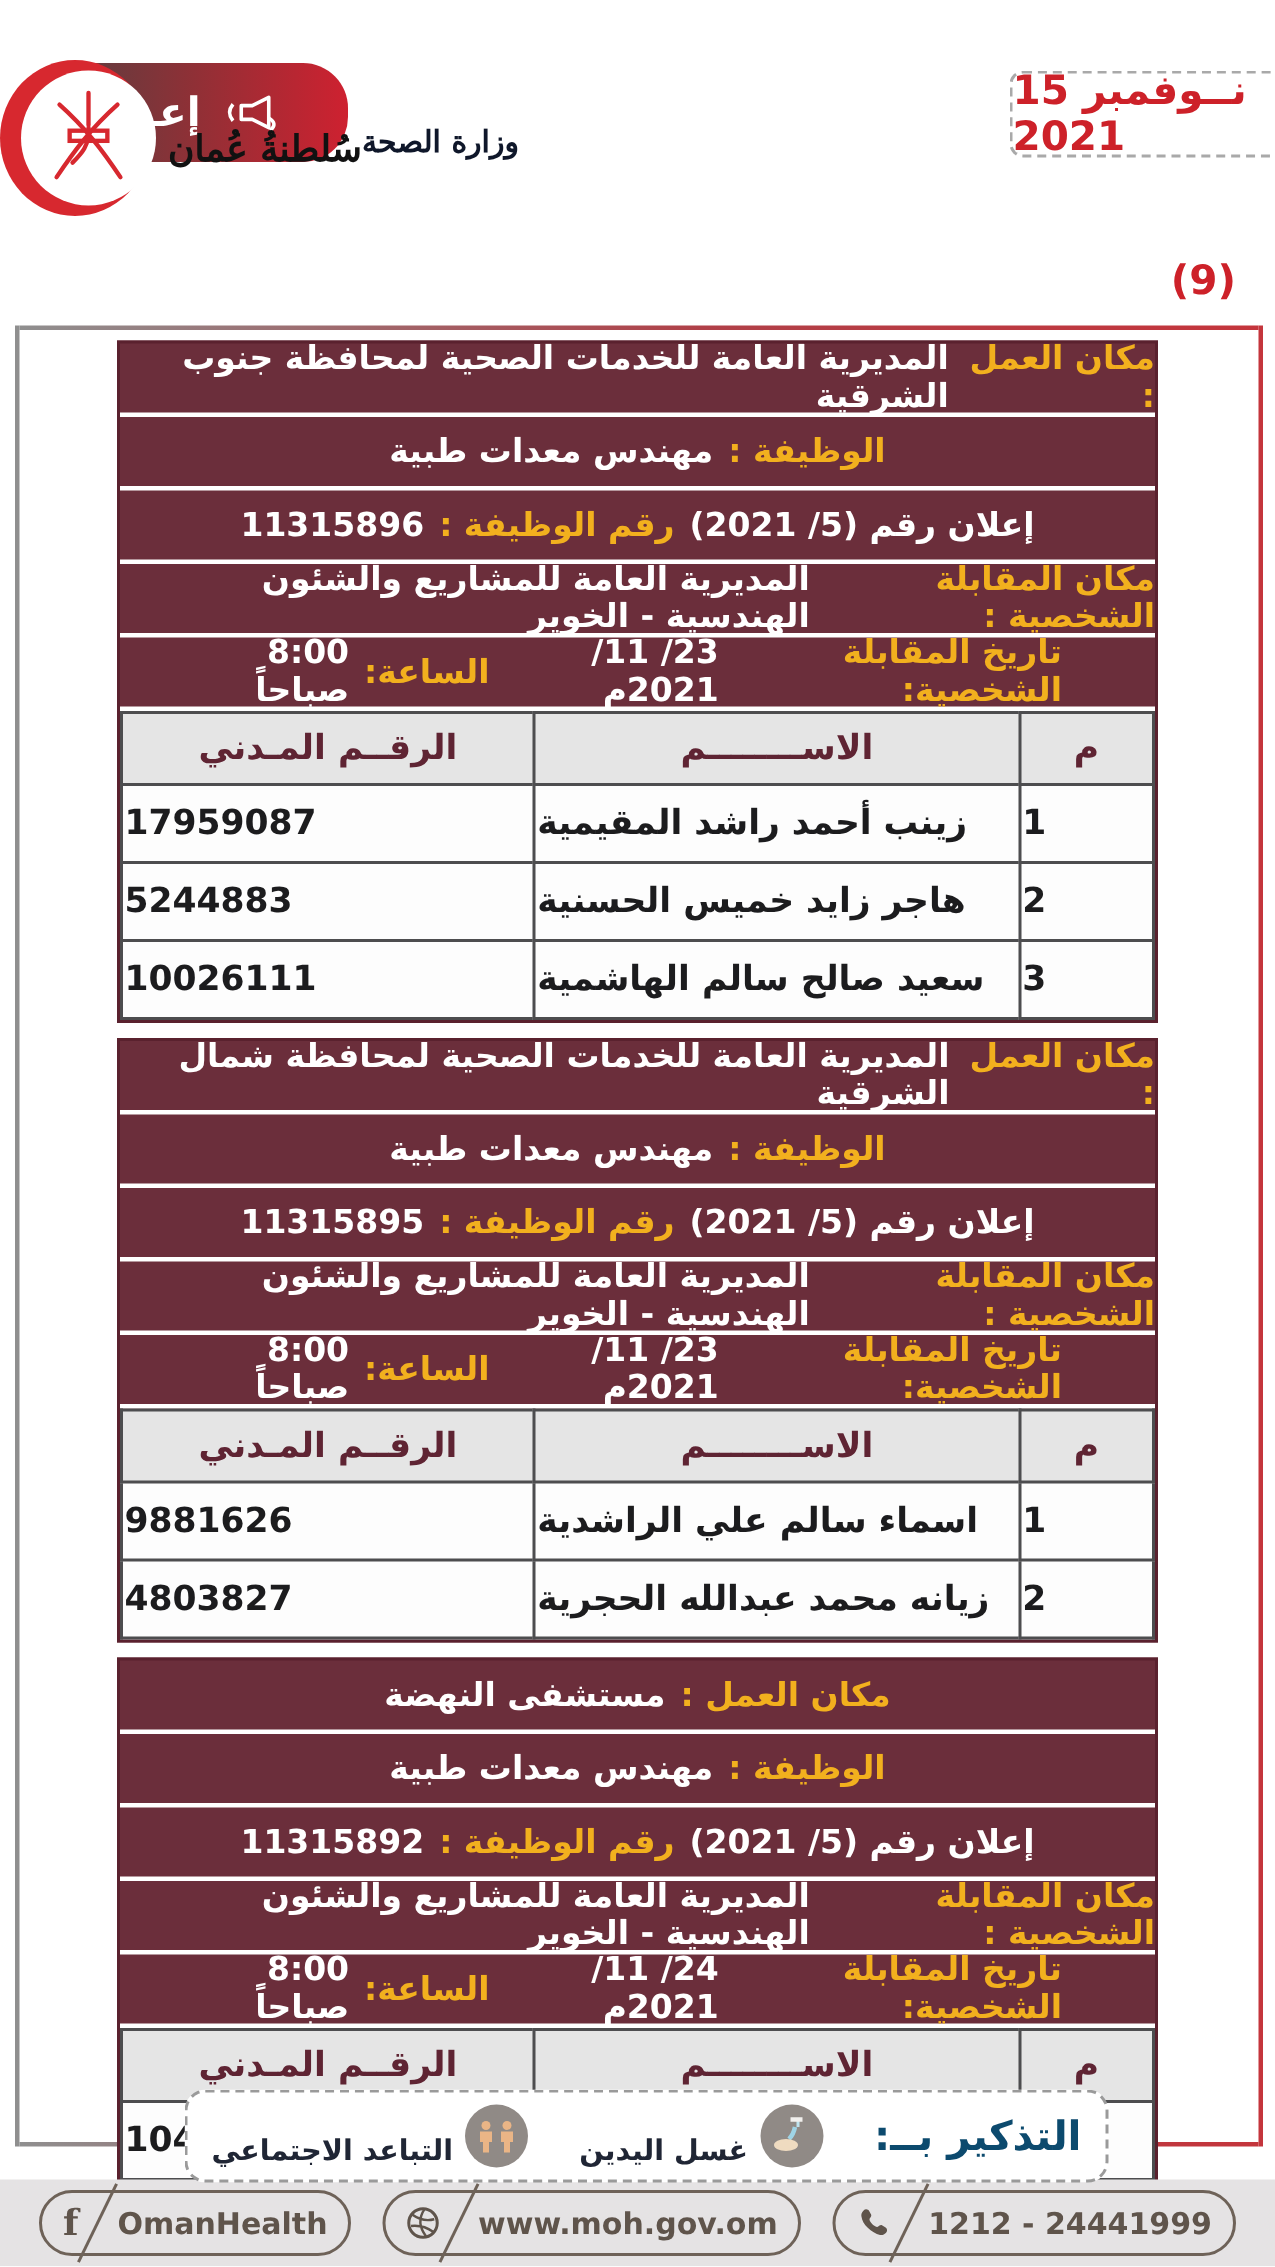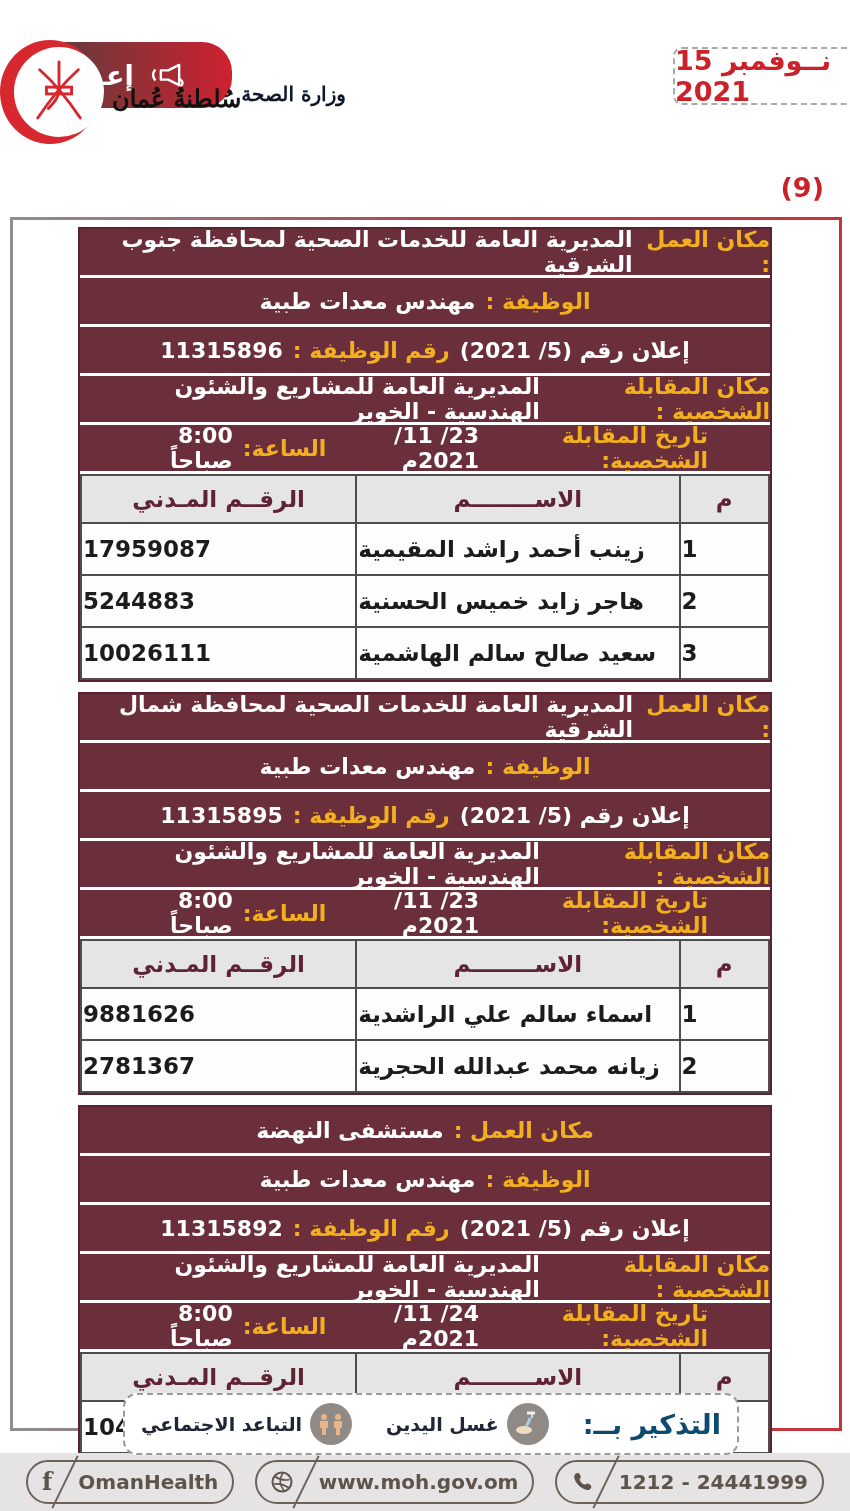--- a/index.html
+++ b/index.html
@@ -49,21 +49,21 @@
   table.roster th{background:#e5e5e5;color:#5f2433;font-size:23px;font-weight:700;height:44px;
     border:2px solid #4d4d4f;}
   table.roster td{background:#fdfdfd;color:#1c1c1e;font-size:23px;font-weight:700;height:48px;
     text-align:left;border:2px solid #4d4d4f;}
 
   
   .reminder{position:absolute;left:123px;top:1393px;width:616px;height:62px;background:#fff;
     border:2px dashed #9a9a9a;border-radius:14px;display:flex;direction:rtl;align-items:center;
     justify-content:space-between;padding:0 16px;box-sizing:border-box;z-index:3;}
   .reminder .title{color:#0c4a6e;font-size:27px;font-weight:700;}
-  .ritem{display:flex;align-items:center;gap:8px;direction:rtl;}
+  .ritem{display:flex;align-items:flex-end;gap:8px;direction:rtl;}
   .ritem .circ{width:42px;height:42px;border-radius:50%;background:#908a86;display:flex;
     align-items:center;justify-content:center;overflow:hidden;}
   .ritem .rlabel{color:#202635;font-size:19px;font-weight:700;}
 
   
   .footer{position:absolute;left:0;top:1453px;width:850px;height:58px;background:#e5e3e4;
     display:flex;align-items:center;justify-content:space-between;padding:0 26px;box-sizing:border-box;direction:ltr;}
   .pill{position:relative;display:flex;align-items:center;gap:8px;height:40px;
     border:2px solid #6e6258;border-radius:24px;padding:0 14px;color:#5f544b;
     font-size:20px;font-weight:700;background:transparent;}
@@ -212,21 +212,21 @@
           <th>الرقــم المـدني</th>
         </tr>
         <tr>
           <td>1</td>
           <td>اسماء سالم علي الراشدية</td>
           <td>9881626</td>
         </tr>
         <tr>
           <td>2</td>
           <td>زيانه محمد عبدالله الحجرية</td>
-          <td>2781367</td>
+          <td>4803827</td>
         </tr>
       </tbody>
         </table>
     </div>
 
     <div class="block">
       <div class="hrow">
         <span class="lbl">مكان العمل :</span>
         <span class="val">مستشفى النهضة</span>
       </div>

